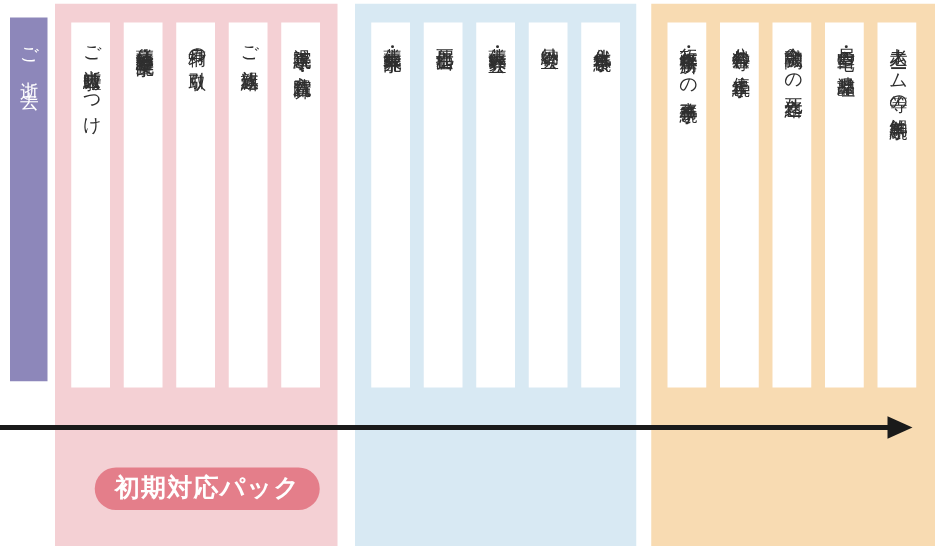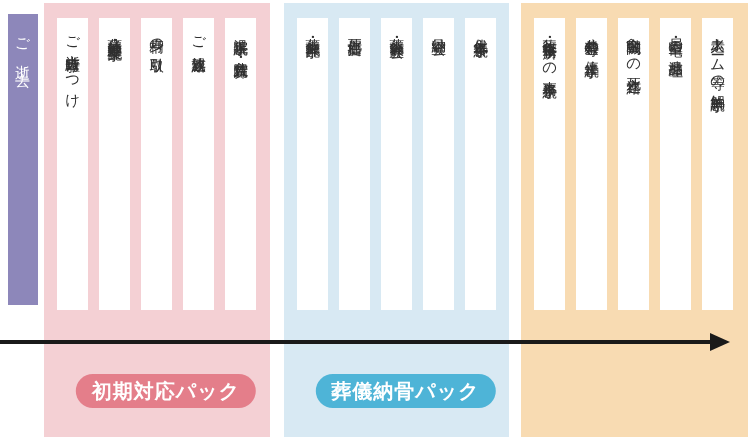--- a/index.html
+++ b/index.html
@@ -140,21 +140,20 @@
       <div class="col">
           <span class="vtext">葬儀・火葬立会い</span>
         </div>
       <div class="col">
           <span class="vtext">納骨立会い</span>
         </div>
       <div class="col">
           <span class="vtext">永代供養手続き</span>
         </div>
     </div>
-    <div class="pill pill-blue">葬儀納骨パック</div>
   </section>
 
   <section class="pack pack-orange">
     <div class="cols">
       <div class="col">
           <span class="vtext">行政・年金事務所への事務手続き</span>
         </div>
       <div class="col">
           <span class="vtext">公共料金等の停止手続き</span>
         </div>

